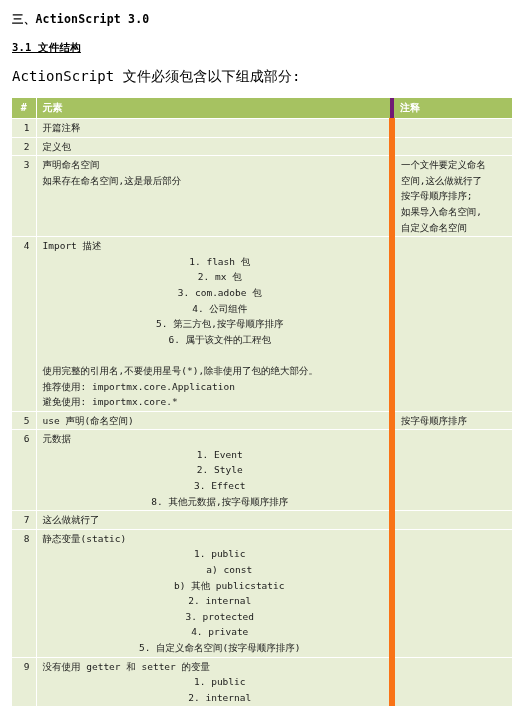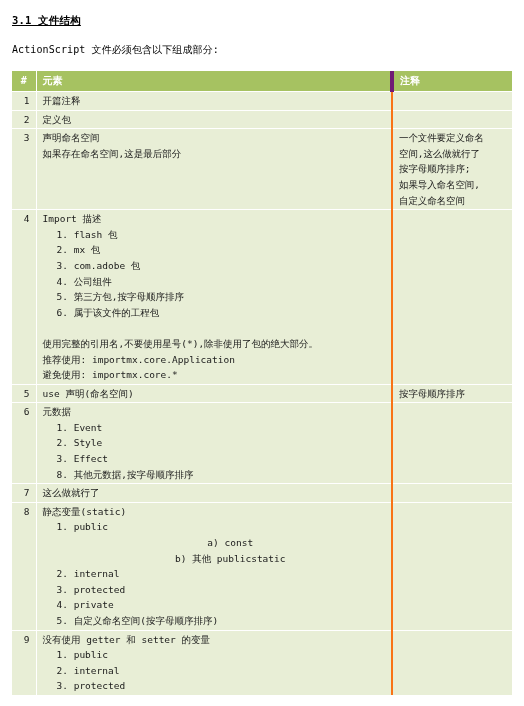--- a/index.html
+++ b/index.html
@@ -37,21 +37,21 @@
     font-size: 10.5px;
     letter-spacing: 0.2px;
     margin: 0;
     padding: 13px 0 0 0;
     line-height: 15px;
     color: #000;
     text-decoration: underline;
   }
   .lead {
     font-family: "DejaVu Sans Mono", "Liberation Mono", monospace;
-    font-size: 10px;
+    font-size: 14px;
     letter-spacing: 0.1px;
     margin: 0;
     padding: 14px 0 0 0;
     line-height: 15px;
     color: #000;
   }
 
   
   .tbl-wrap {
     margin-top: 14px;
@@ -105,36 +105,37 @@
     border-right: 1px solid #ffffff;
     color: #1a1a1a;
     white-space: nowrap;
   }
   td.elem {
     color: #1a1a1a;
     white-space: pre-wrap;
     word-break: break-word;
   }
   td.note {
-    border-left: 2px solid #f97316;
+    border-left: 6px solid #f97316;
     color: #1a1a1a;
     white-space: pre-wrap;
     word-break: break-word;
     letter-spacing: -0.1px;
   }
   .ln { display: block; }
-  .ind1 { padding-left: 14px; display: block; }
+  .ind1 { padding-left: 14px; display: block; text-align: center; }
   .ind2 { padding-left: 33px; display: block; text-align: center; }
   .blank { display: block; height: 15.6px; }
 </style>
 </head>
 <body>
 
 <div class="page">
 
+  <h1 class="h-section">三、ActionScript 3.0</h1>
 
   <h2 class="h-sub">3.1 文件结构</h2>
 
   <p class="lead">ActionScript 文件必须包含以下组成部分:</p>
 
   <div class="tbl-wrap">
     <table class="struct">
       <colgroup>
         <col class="c-num">
         <col class="c-el">

